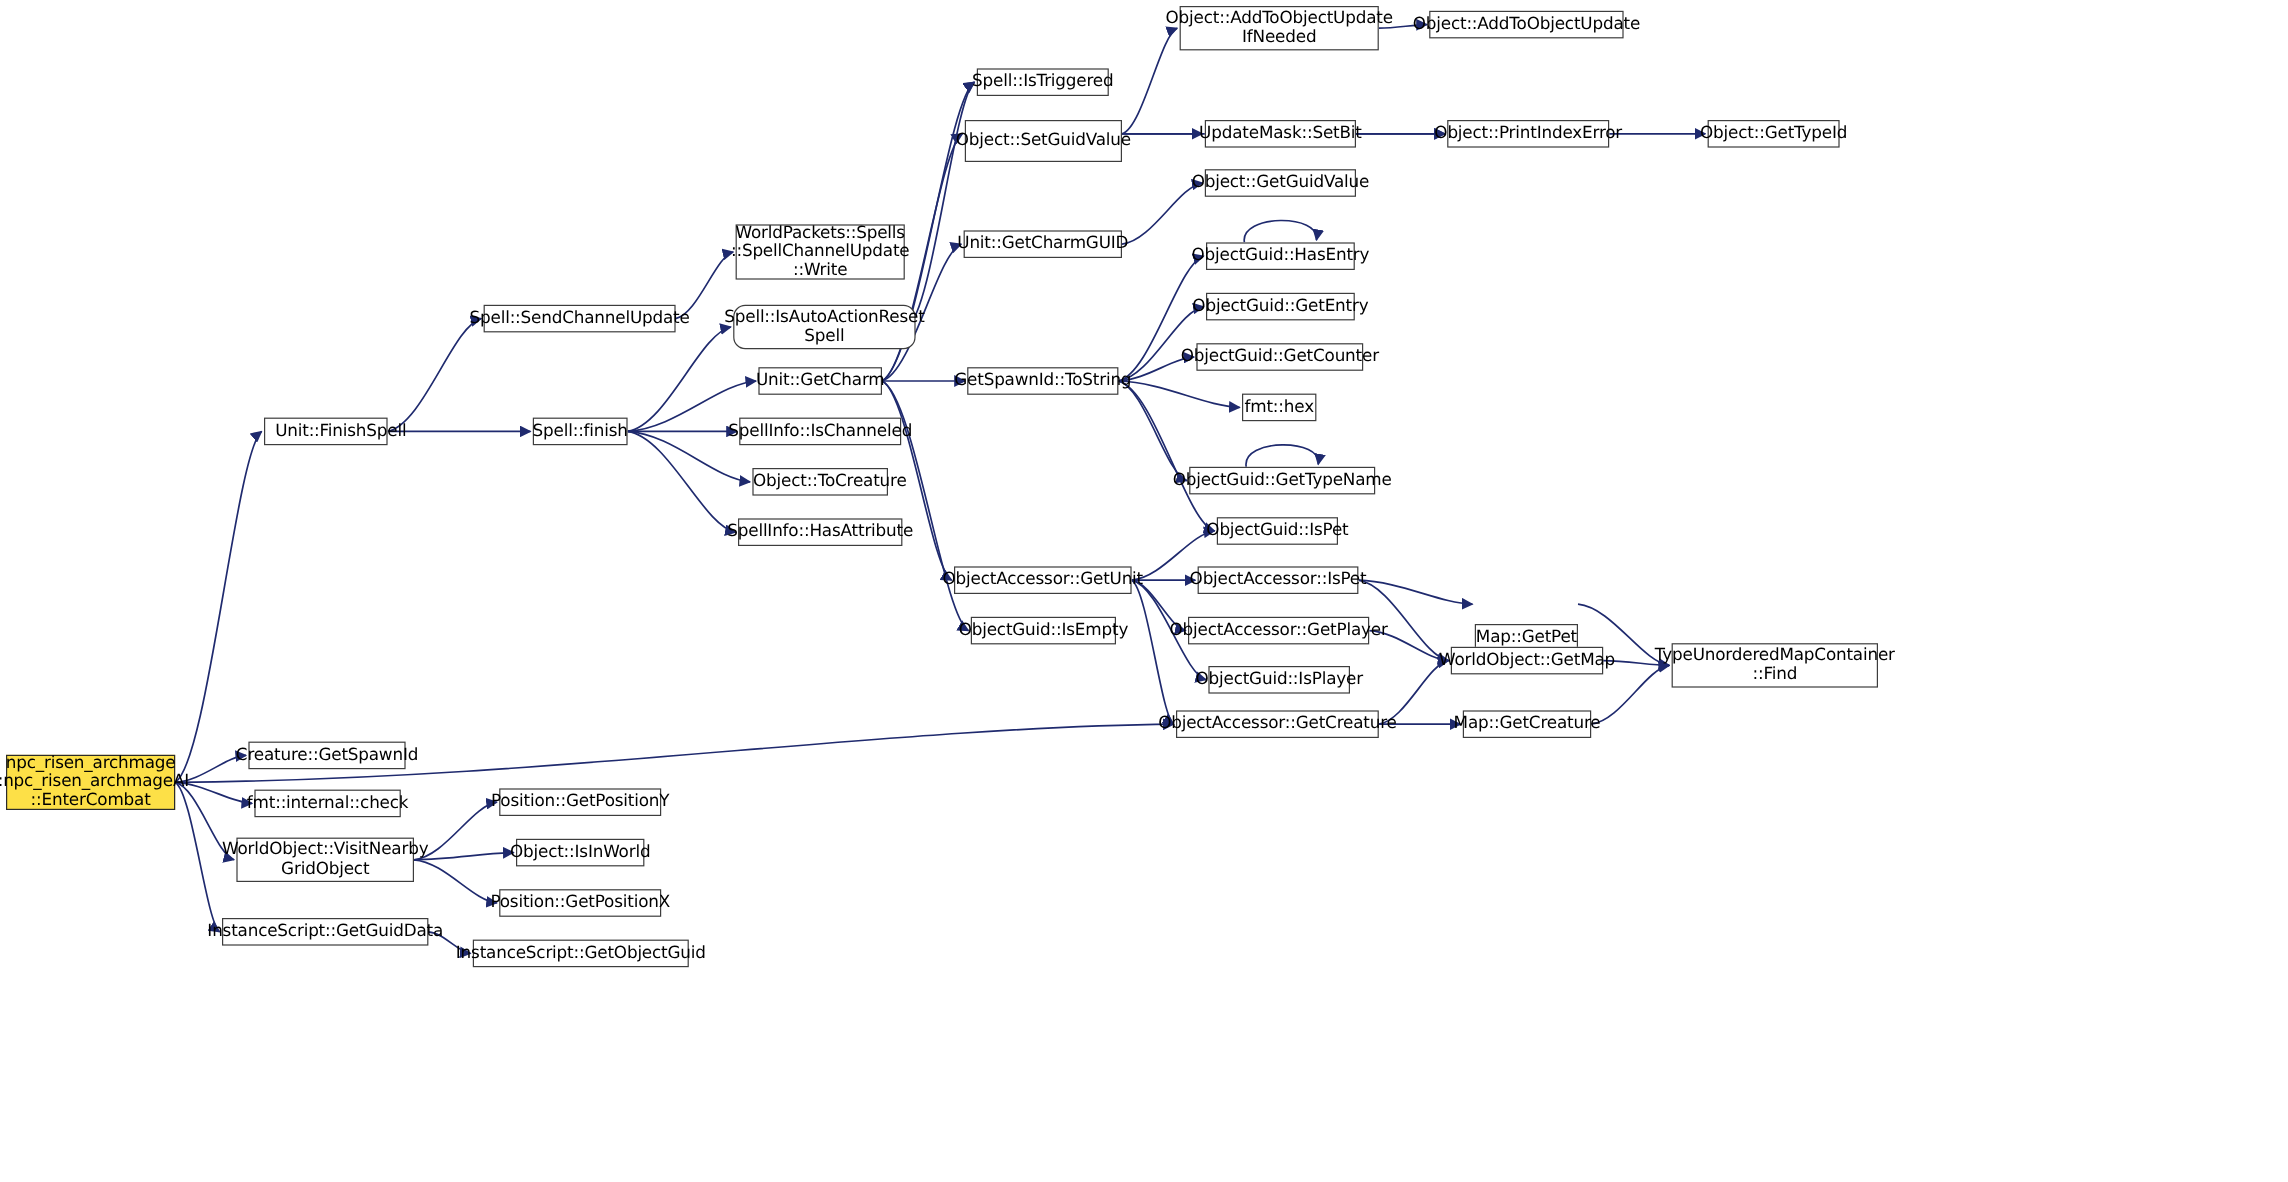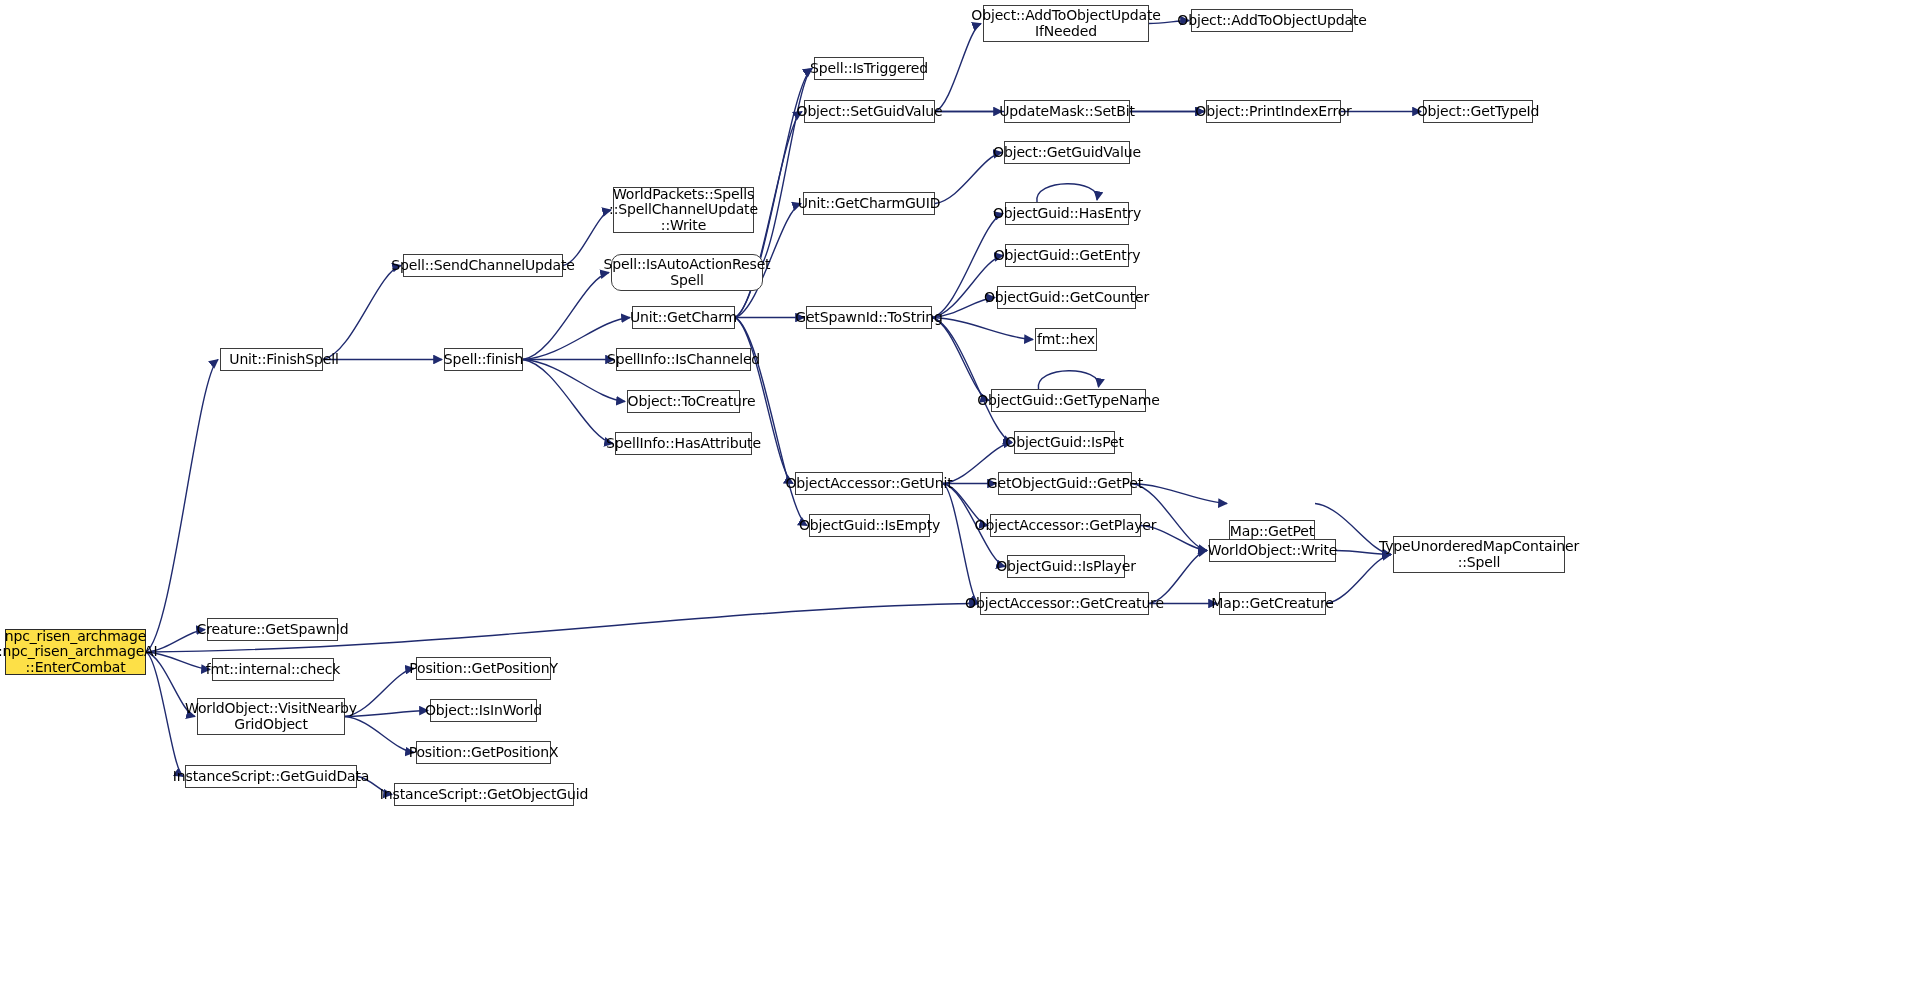--- a/index.html
+++ b/index.html
@@ -129,41 +129,41 @@
       <div class="node" style="left: 613px; top: 187px; width: 141px; height: 46px;"><span>WorldPackets::Spells
 ::SpellChannelUpdate
 ::Write</span></div>
       <div class="node" style="left: 611px; top: 254px; width: 152px; height: 37px; border-radius: 10px;"><span>Spell::IsAutoActionReset
 Spell</span></div>
       <div class="node" style="left: 632px; top: 306px; width: 103px; height: 23px;"><span>Unit::GetCharm</span></div>
       <div class="node" style="left: 616px; top: 348px; width: 135px; height: 23px;"><span>SpellInfo::IsChanneled</span></div>
       <div class="node" style="left: 627px; top: 390px; width: 113px; height: 23px; padding-left: 19px;"><span>Object::ToCreature</span></div>
       <div class="node" style="left: 615px; top: 432px; width: 137px; height: 23px;"><span>SpellInfo::HasAttribute</span></div>
       <div class="node" style="left: 814px; top: 57px; width: 110px; height: 23px;"><span>Spell::IsTriggered</span></div>
-      <div class="node" style="left: 804px; top: 100px; width: 131px; height: 23px;"><span>Object::SetGuidValue</span></div>
+      <div class="node" style="left: 804px; top: 100px; width: 131px; height: 35px;"><span>Object::SetGuidValue</span></div>
       <div class="node" style="left: 803px; top: 192px; width: 132px; height: 23px;"><span>Unit::GetCharmGUID</span></div>
       <div class="node" style="left: 806px; top: 306px; width: 126px; height: 23px;"><span>GetSpawnId::ToString</span></div>
       <div class="node" style="left: 795px; top: 472px; width: 148px; height: 23px;"><span>ObjectAccessor::GetUnit</span></div>
       <div class="node" style="left: 809px; top: 514px; width: 121px; height: 23px;"><span>ObjectGuid::IsEmpty</span></div>
       <div class="node" style="left: 983px; top: 5px; width: 166px; height: 37px;"><span>Object::AddToObjectUpdate
 IfNeeded</span></div>
       <div class="node" style="left: 1004px; top: 100px; width: 126px; height: 23px;"><span>UpdateMask::SetBit</span></div>
       <div class="node" style="left: 1004px; top: 141px; width: 126px; height: 23px;"><span>Object::GetGuidValue</span></div>
       <div class="node" style="left: 1005px; top: 202px; width: 124px; height: 23px;"><span>ObjectGuid::HasEntry</span></div>
       <div class="node" style="left: 1005px; top: 244px; width: 124px; height: 23px;"><span>ObjectGuid::GetEntry</span></div>
       <div class="node" style="left: 997px; top: 286px; width: 139px; height: 23px;"><span>ObjectGuid::GetCounter</span></div>
       <div class="node" style="left: 1035px; top: 328px; width: 62px; height: 23px;"><span>fmt::hex</span></div>
       <div class="node" style="left: 991px; top: 389px; width: 155px; height: 23px;"><span>ObjectGuid::GetTypeName</span></div>
       <div class="node" style="left: 1014px; top: 431px; width: 101px; height: 23px;"><span>ObjectGuid::IsPet</span></div>
-      <div class="node" style="left: 998px; top: 472px; width: 134px; height: 23px;"><span>GetObjectGuid::GetPet</span></div>
+      <div class="node" style="left: 998px; top: 472px; width: 134px; height: 23px;"><span>ObjectAccessor::IsPet</span></div>
       <div class="node" style="left: 990px; top: 514px; width: 151px; height: 23px;"><span>ObjectAccessor::GetPlayer</span></div>
       <div class="node" style="left: 1007px; top: 555px; width: 118px; height: 23px;"><span>ObjectGuid::IsPlayer</span></div>
       <div class="node" style="left: 980px; top: 592px; width: 169px; height: 23px;"><span>ObjectAccessor::GetCreature</span></div>
       <div class="node" style="left: 1206px; top: 100px; width: 135px; height: 23px;"><span>Object::PrintIndexError</span></div>
       <div class="node" style="left: 1191px; top: 9px; width: 162px; height: 23px;"><span>Object::AddToObjectUpdate</span></div>
       <div class="node" style="left: 1229px; top: 520px; width: 86px; height: 23px;"><span>Map::GetPet</span></div>
-      <div class="node" style="left: 1209px; top: 539px; width: 127px; height: 23px;"><span>WorldObject::Write</span></div>
+      <div class="node" style="left: 1209px; top: 539px; width: 127px; height: 23px;"><span>WorldObject::GetMap</span></div>
       <div class="node" style="left: 1219px; top: 592px; width: 107px; height: 23px;"><span>Map::GetCreature</span></div>
       <div class="node" style="left: 1393px; top: 536px; width: 172px; height: 37px;"><span>TypeUnorderedMapContainer
-::Spell</span></div>
+::Find</span></div>
       <div class="node" style="left: 1423px; top: 100px; width: 110px; height: 23px;"><span>Object::GetTypeId</span></div>
     </div>
 </div>
 
 </body></html>

